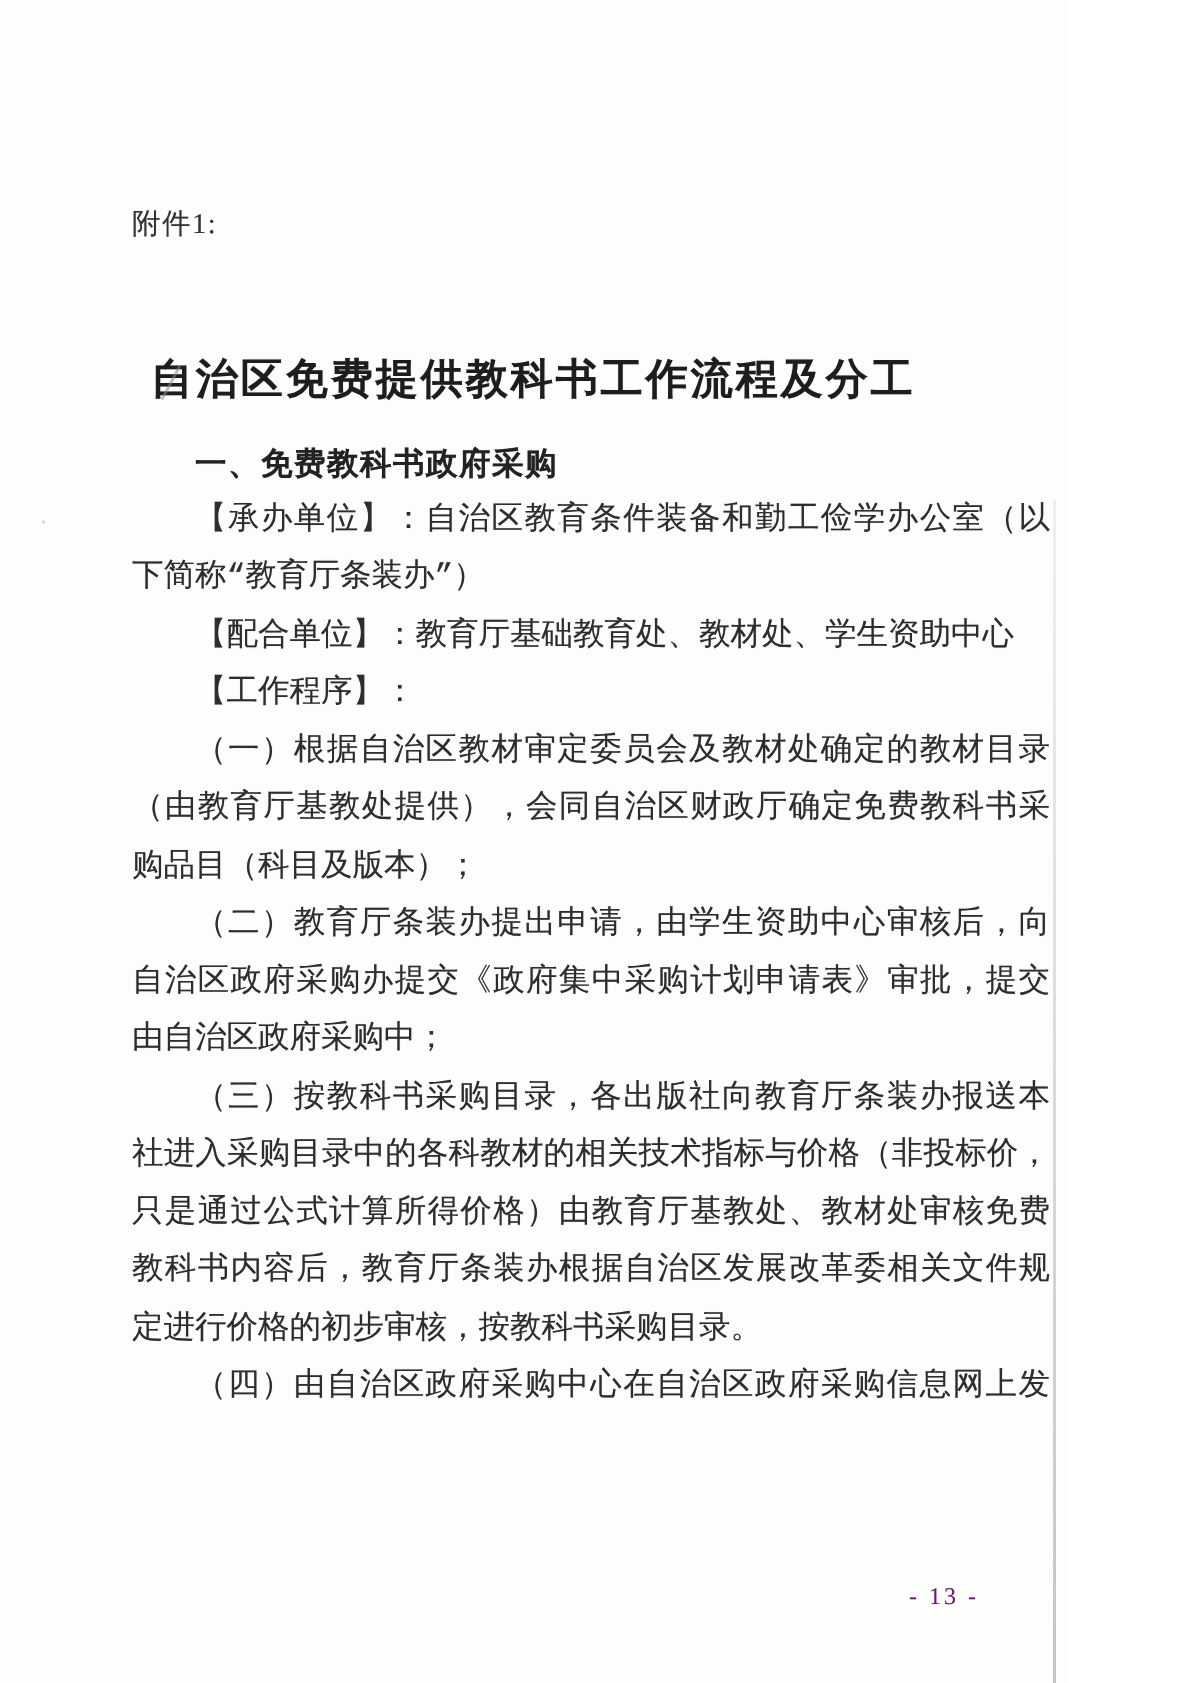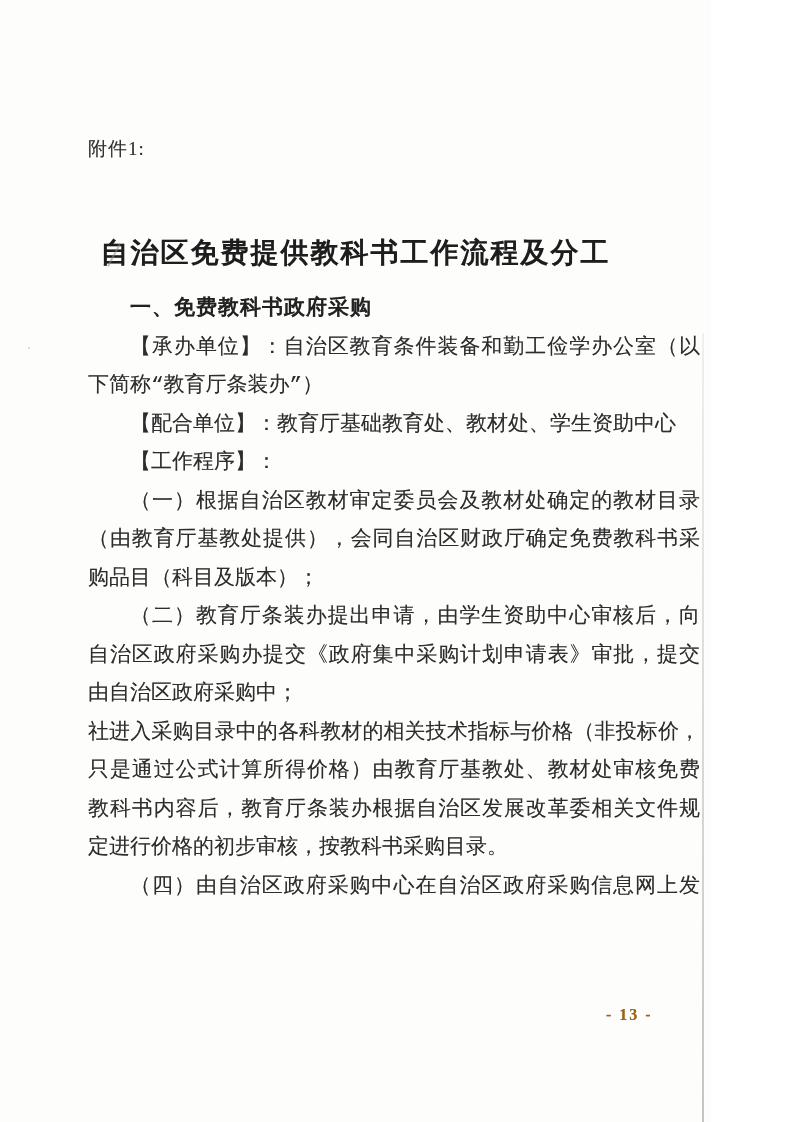--- a/index.html
+++ b/index.html
@@ -43,33 +43,32 @@
   }
   .line {
     height: 38.5px;
     overflow: hidden;
     text-align: left;
     font-family: Liberation Mono, monospace;
   }
   .line.indent { margin-left: 42px; }
   .line.justify { text-align: justify; text-align-last: justify; }
   .line.bold {
-    font-family: Liberation Mono, monospace;
+    font-family: Liberation Serif, serif;
     font-weight: 700;
     letter-spacing: 1px;
     color: #222;
   }
   .page-number {
     position: absolute;
-    top: 1006px;
+    top: 1056px;
     left: 606px;
     font-size: 16px;
     letter-spacing: 2px;
-    color: #a16207;
-    font-weight: bold;
+    color: #701a75;
   }
   
   .scan-edge-right {
     position: absolute;
     top: 333px;
     right: 7px;
     width: 2px;
     height: 789px;
     background: linear-gradient(to bottom, rgba(185,185,185,0.20), rgba(150,150,150,0.55));
   }
@@ -104,20 +103,21 @@
       <div class="line indent justify">【承办单位】：自治区教育条件装备和勤工俭学办公室（以</div>
       <div class="line">下简称“教育厅条装办”）</div>
       <div class="line indent">【配合单位】：教育厅基础教育处、教材处、学生资助中心</div>
       <div class="line indent">【工作程序】：</div>
       <div class="line indent justify">（一）根据自治区教材审定委员会及教材处确定的教材目录</div>
       <div class="line justify">（由教育厅基教处提供），会同自治区财政厅确定免费教科书采</div>
       <div class="line">购品目（科目及版本）；</div>
       <div class="line indent justify">（二）教育厅条装办提出申请，由学生资助中心审核后，向</div>
       <div class="line justify">自治区政府采购办提交《政府集中采购计划申请表》审批，提交</div>
       <div class="line">由自治区政府采购中；</div>
+      <div class="line indent justify">（三）按教科书采购目录，各出版社向教育厅条装办报送本</div>
       <div class="line justify">社进入采购目录中的各科教材的相关技术指标与价格（非投标价，</div>
       <div class="line justify">只是通过公式计算所得价格）由教育厅基教处、教材处审核免费</div>
       <div class="line justify">教科书内容后，教育厅条装办根据自治区发展改革委相关文件规</div>
       <div class="line">定进行价格的初步审核，按教科书采购目录。</div>
       <div class="line indent justify">（四）由自治区政府采购中心在自治区政府采购信息网上发</div>
     </div>
 
   <div class="page-number">- 13 -</div>
 
   <div class="scan-edge-right"></div>

